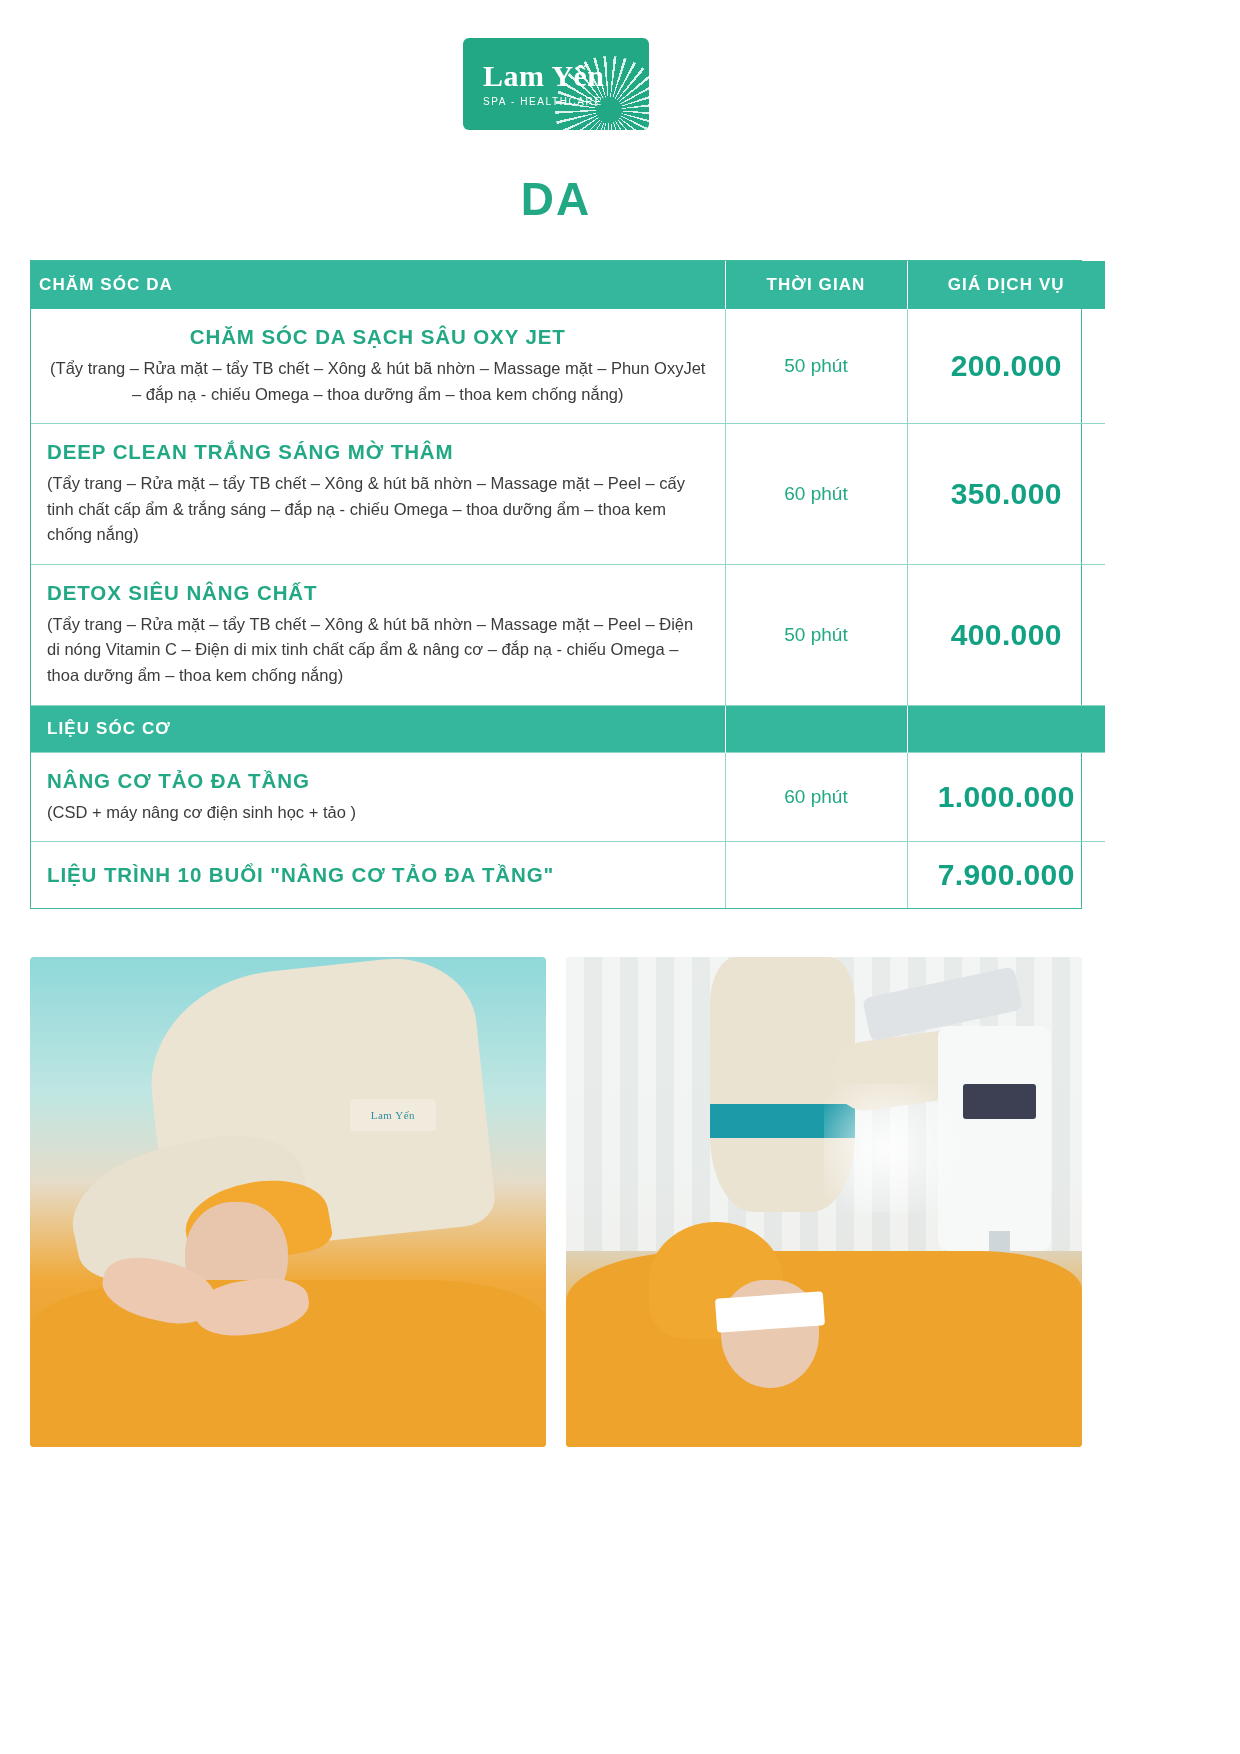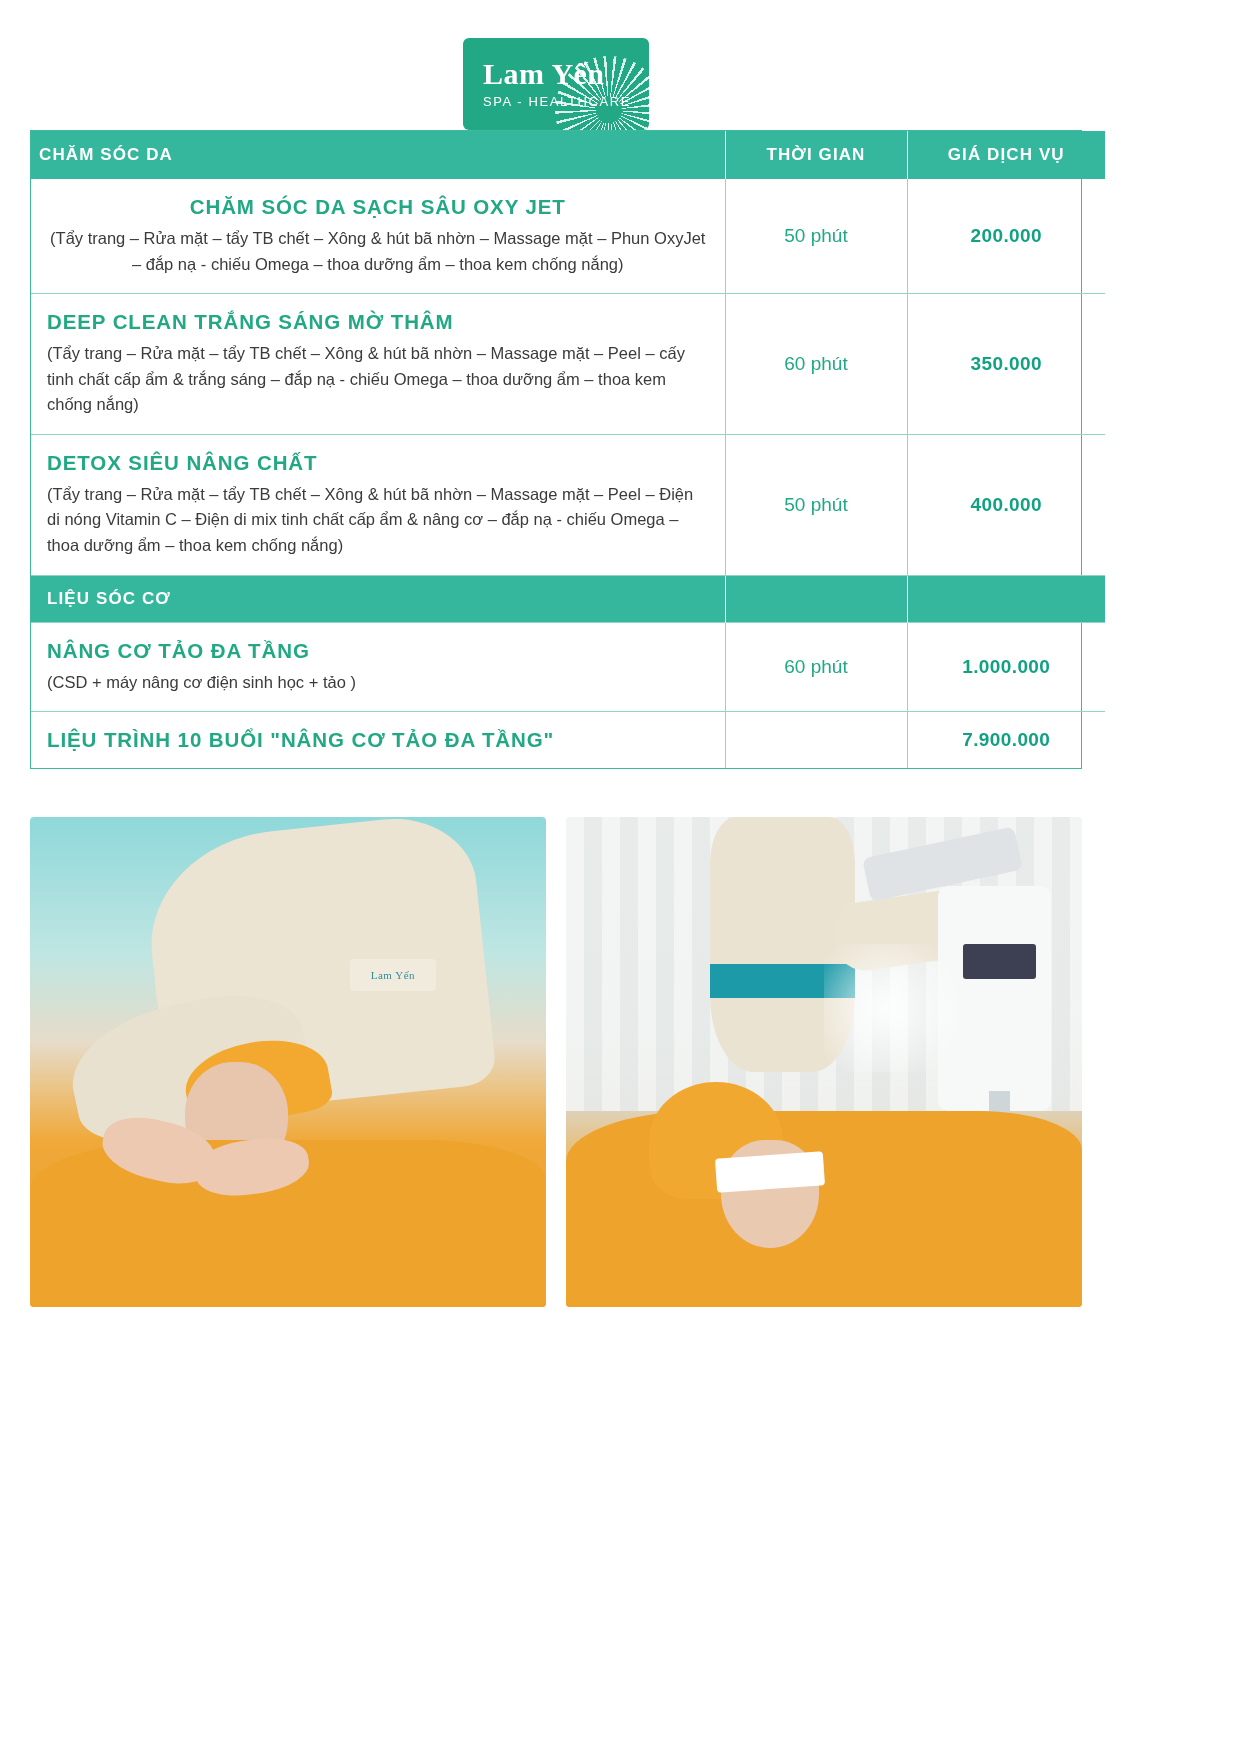--- a/index.html
+++ b/index.html
@@ -42,21 +42,21 @@
     font-size: 30px;
     font-weight: bold;
     letter-spacing: 0.5px;
     font-family: "Liberation Serif", serif;
     line-height: 1;
     position: relative;
     z-index: 3;
   }
   .logo-sub {
     color: #ffffff;
-    font-size: 13px;
+    font-size: 10px;
     letter-spacing: 1.6px;
     margin-top: 5px;
     position: relative;
     z-index: 3;
   }
   .logo-fan {
     position: absolute;
     right: -14px;
     bottom: -34px;
     width: 108px;
@@ -137,21 +137,21 @@
     line-height: 1.55;
   }
   .cell-time {
     text-align: center;
     color: #22a884;
     font-size: 19px;
   }
   .cell-price {
     text-align: center;
     color: #12a183;
-    font-size: 19px;
+    font-size: 30px;
     font-weight: bold;
     letter-spacing: 0.4px;
   }
 
   .section-row td {
     background: #34b79c;
     padding: 0;
     border-right: none;
   }
   .section-label {
@@ -305,20 +305,21 @@
 <div class="page">
 
   <div class="logo-wrap">
     <div class="logo">
       <div class="logo-fan"></div>
       <div class="logo-main">Lam Yến</div>
       <div class="logo-sub">SPA - HEALTHCARE</div>
     </div>
   </div>
 
+  <h1 class="page-title">DA</h1>
 
   <div class="table-wrap">
     <table>
       <colgroup>
         <col class="c-name">
           <col class="c-time">
           <col class="c-price">
       </colgroup>
       <thead>
         <tr>

